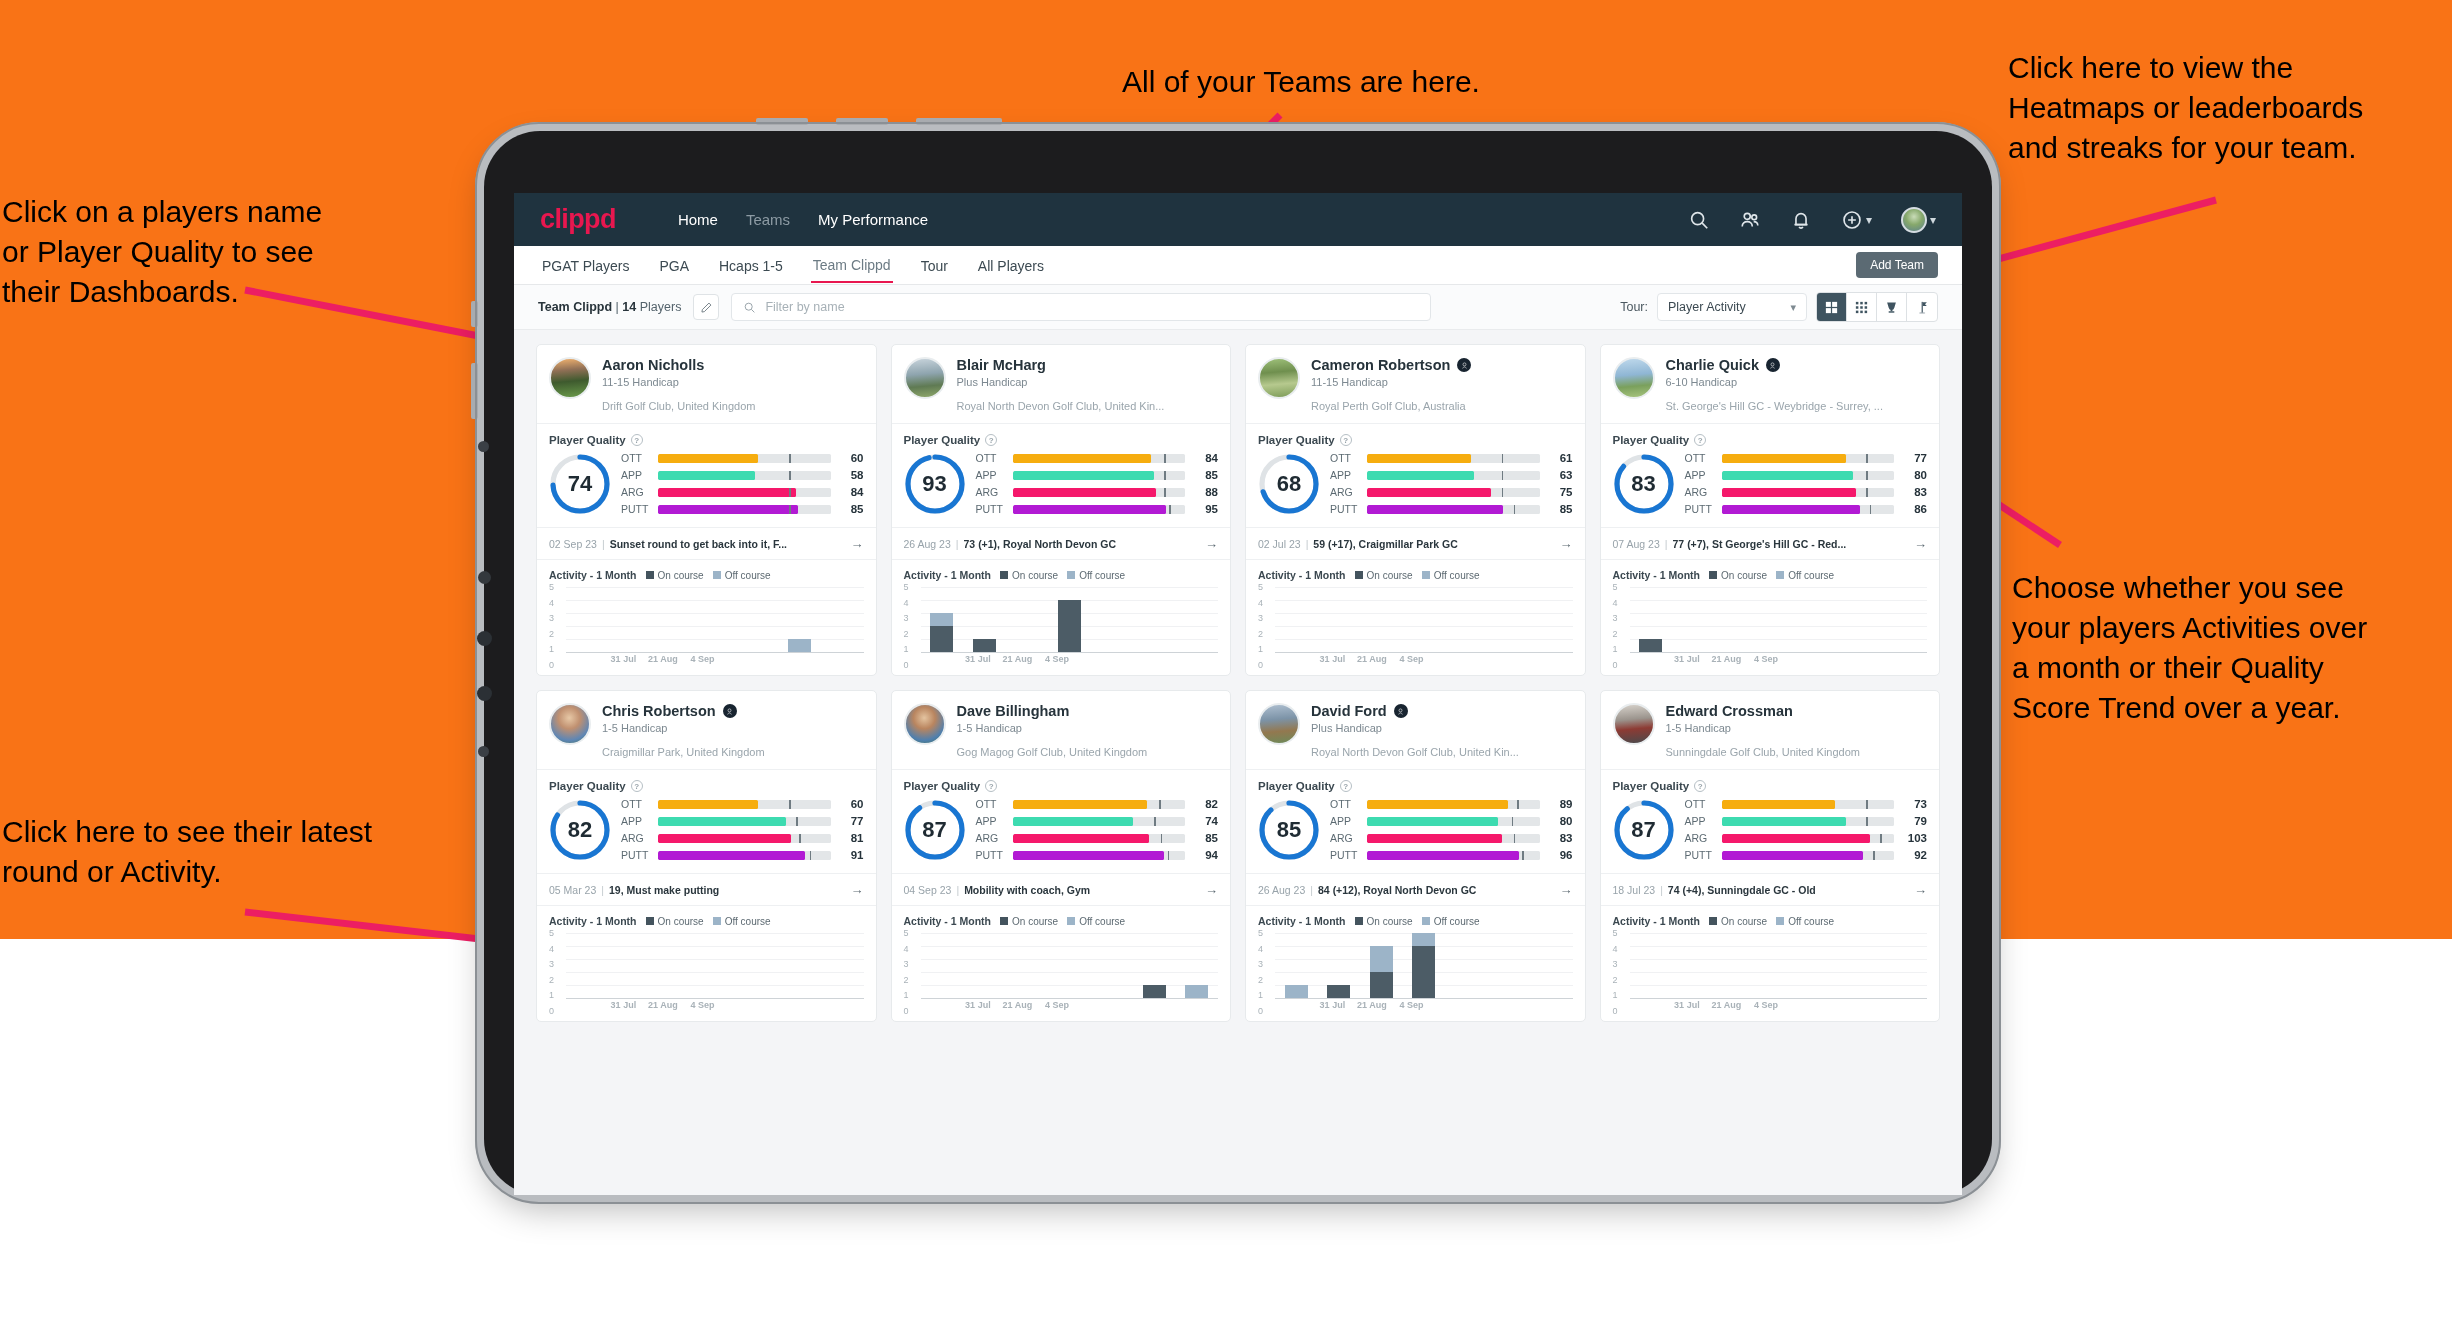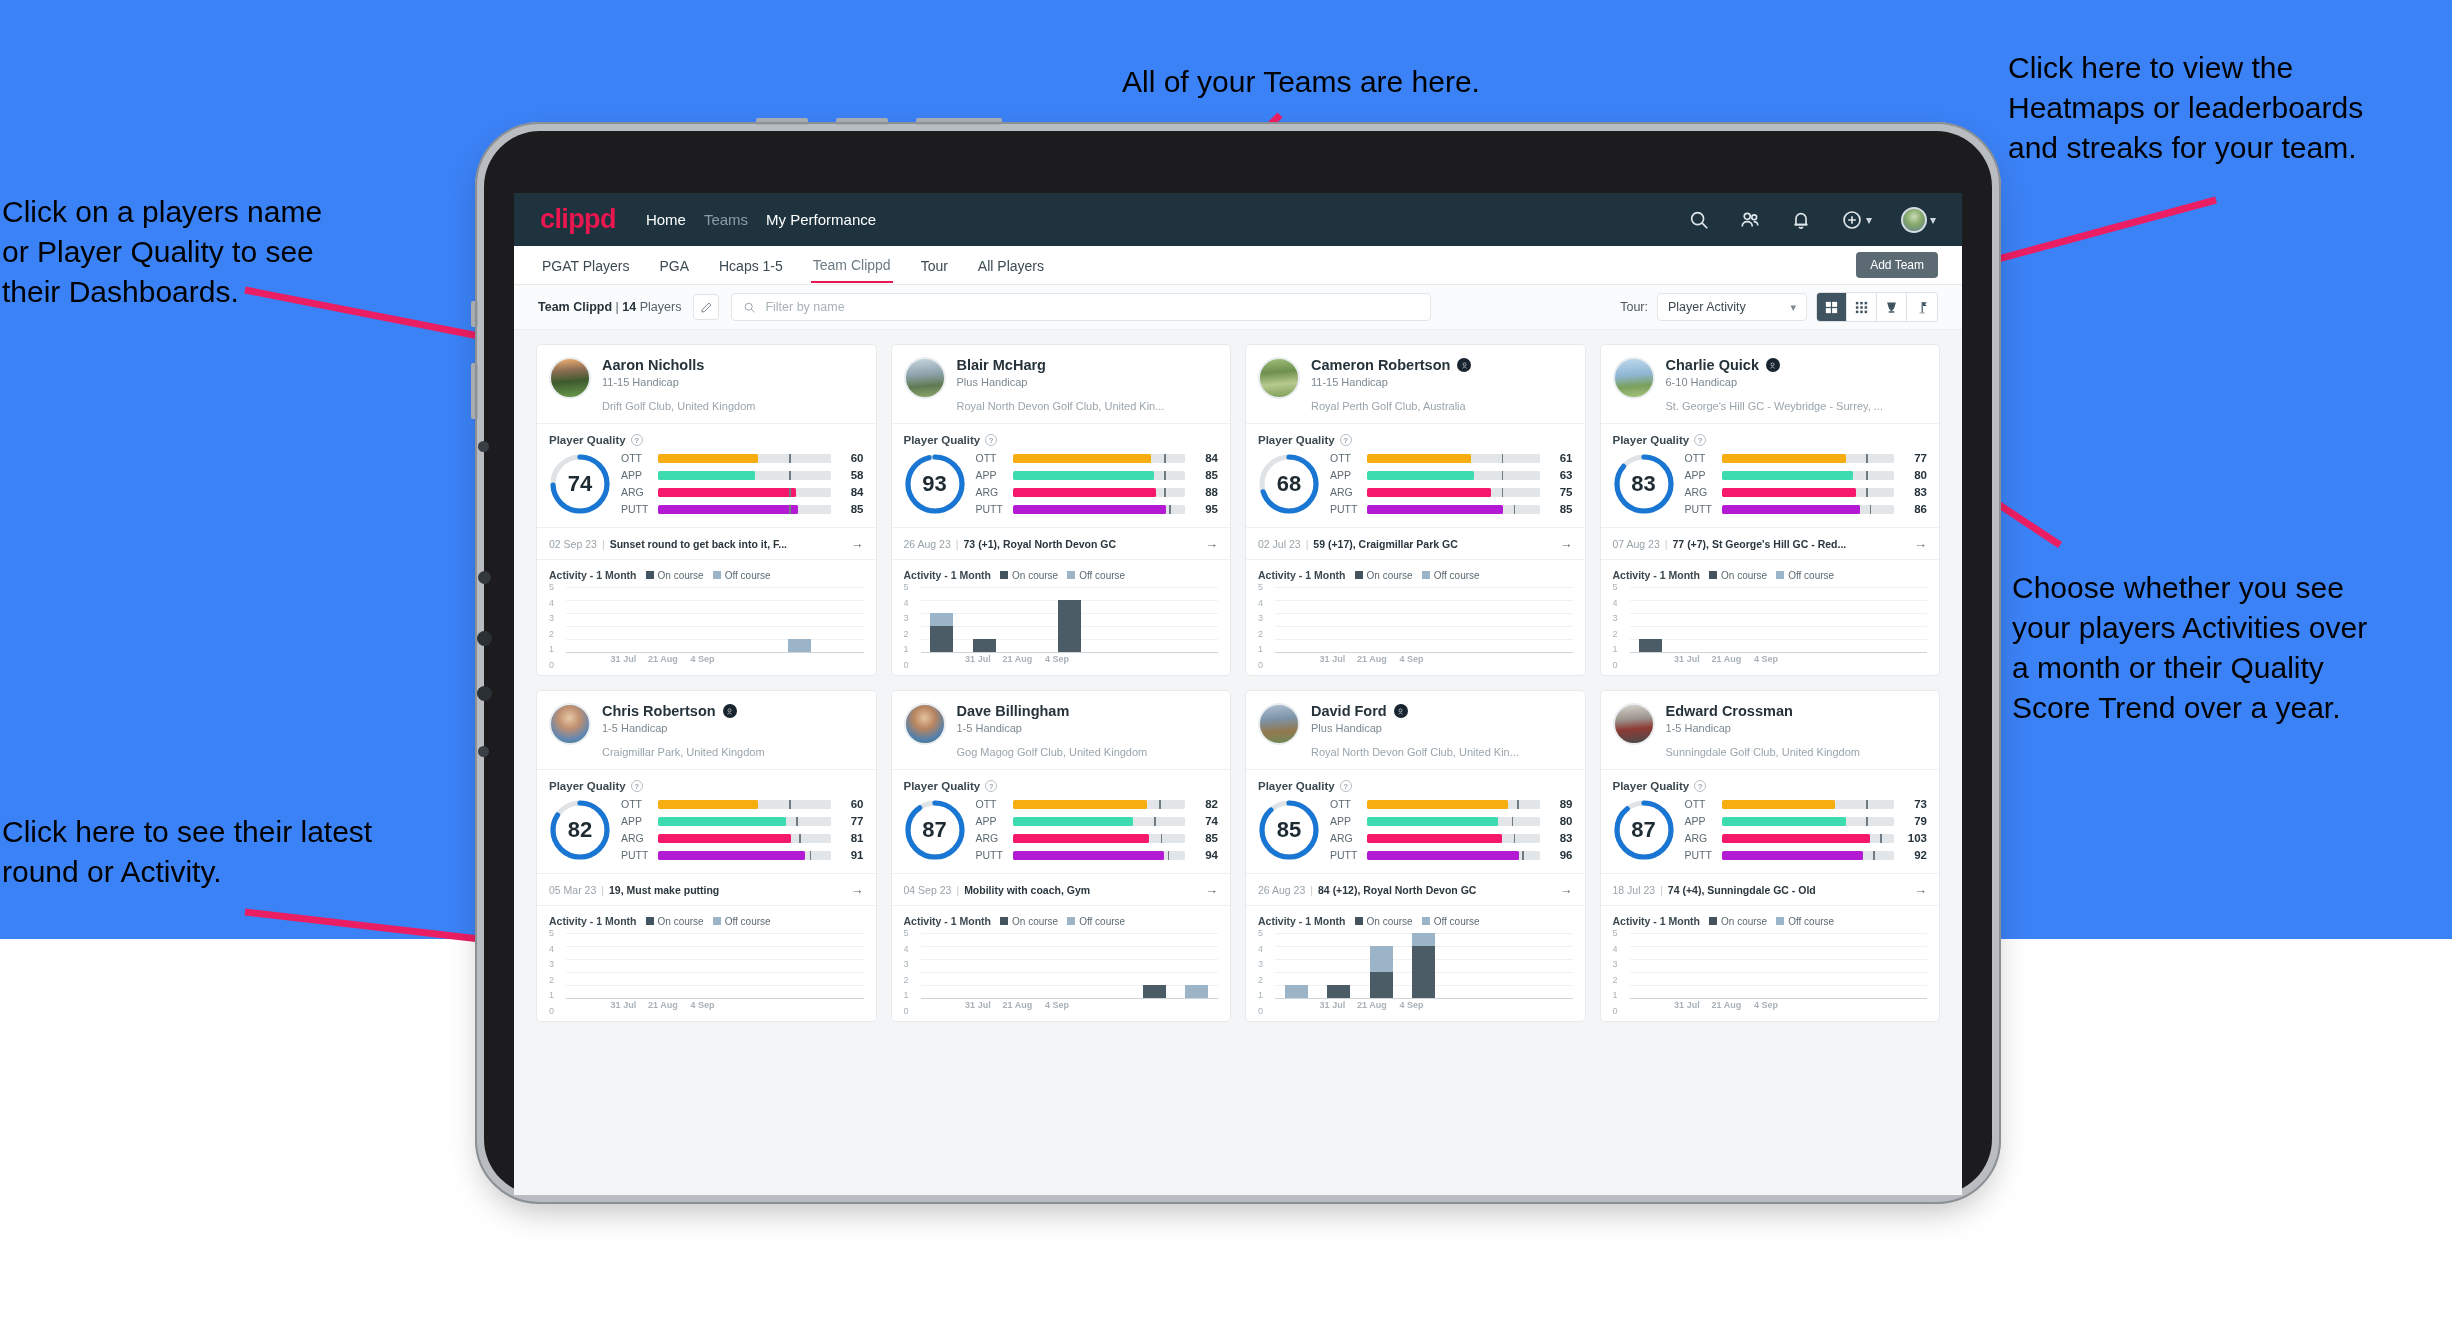--- a/index.html
+++ b/index.html
@@ -2,21 +2,21 @@
 <html><head>
 <meta charset="utf-8">
 <style>
   * { box-sizing: border-box; margin: 0; padding: 0; }
   html, body {
     width: 2452px; height: 1319px;
     background: #ffffff;
     font-family: "Liberation Sans", sans-serif;
     overflow: hidden;
   }
-  #stage { position: relative; width: 2452px; height: 939px; background:#3b82f6; }
+  #stage { position: relative; width: 2452px; height: 939px; background:#f97316; }
 
   
   .annot {
     position: absolute;
     font-family: "Liberation Sans", sans-serif;
     font-size: 30px;
     line-height: 1.33;
     color: #000;
     white-space: pre-line;
   }
@@ -54,21 +54,21 @@
     background:#f4f5f7; overflow:hidden;
   }
 
   
   .topnav {
     height: 53px; background:#1f333f; display:flex; align-items:center;
     padding: 0 26px 0 26px;
   }
   .brand { font-size:27px; font-weight:700; color:#e8174f; letter-spacing:-.6px; margin-right:30px;
            font-family:"Liberation Sans", sans-serif;}
-  .navlinks { display:flex; align-items:center; gap:18px; }
+  .navlinks { display:flex; align-items:center; gap:28px;margin-left:32px; }
   .navlink { font-size:15px; color:#ffffff; white-space:nowrap; }
   .navlink.dim { color:#8d9ba4; }
   .topright { margin-left:auto; display:flex; align-items:center; gap:29px; }
   .ticon { width:22px; height:22px; color:#e2e8ec; display:flex; align-items:center; justify-content:center; }
   .ticon svg { width:100%; height:100%; fill:none; stroke:#dfe6ea; stroke-width:1.8; }
   .caret { font-size:12px; color:#cfd8dd; margin-left:3px; }
   .avatar-nav {
     width:26px; height:26px; border-radius:50%;
     background: radial-gradient(circle at 50% 35%, #c9dcb8 0%, #86a86b 45%, #5a7f8f 100%);
     border:2px solid #d6dde2;

